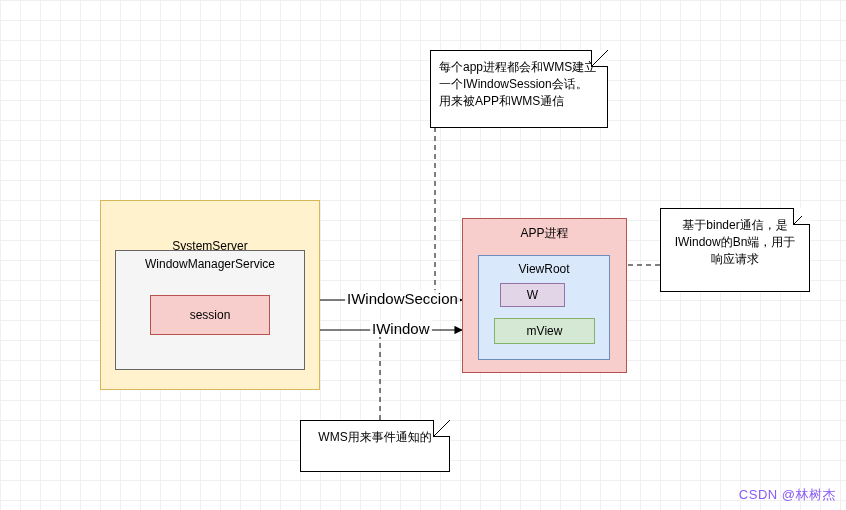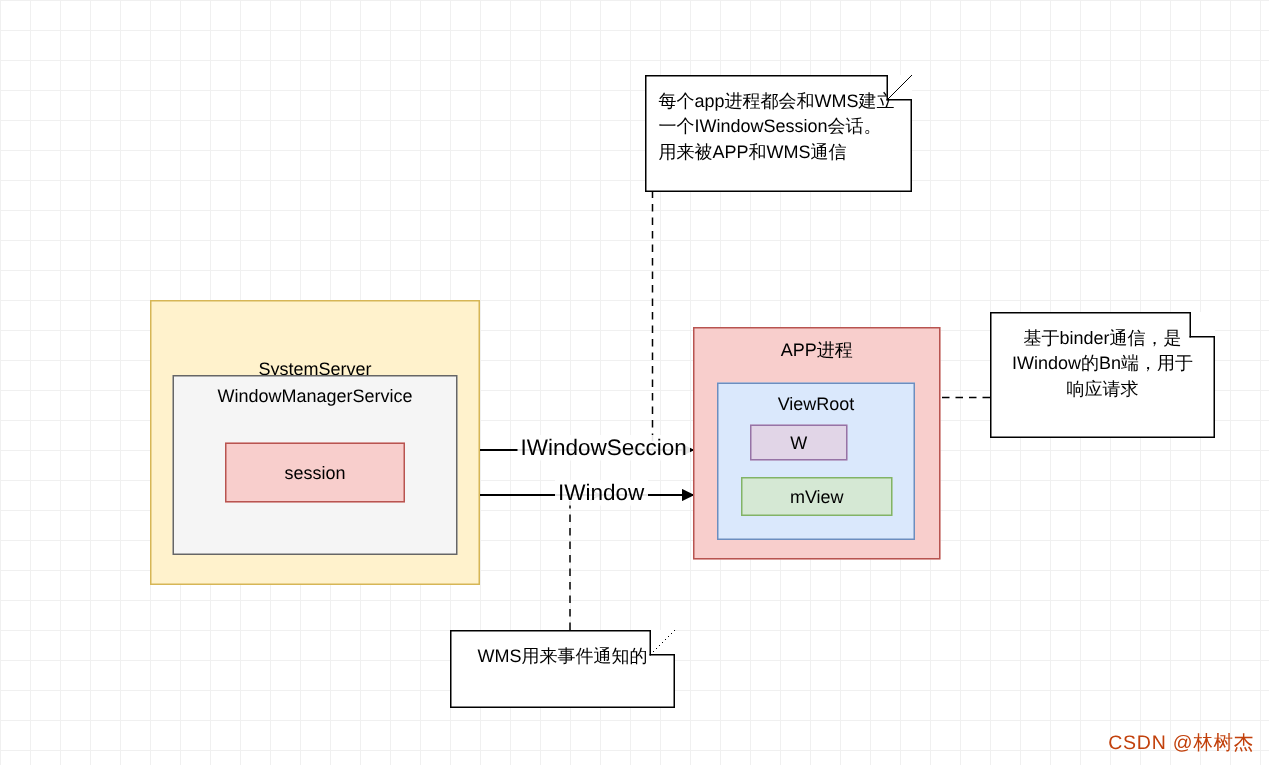--- a/index.html
+++ b/index.html
@@ -53,21 +53,21 @@
     .edge-label {
       position: absolute;
       background: rgba(255,255,255,0.9);
       padding: 0 2px;
       font-size: 15px;
     }
     .watermark {
       position: absolute;
       right: 10px;
       bottom: 6px;
-      color: #c2410c;
+      color: #8b5cf6;
       font-size: 13px;
       letter-spacing: 0.5px;
     }
   </style>
 </head>
 <body>
 
 <div class="grid"></div>
 
 <svg class="connector">

